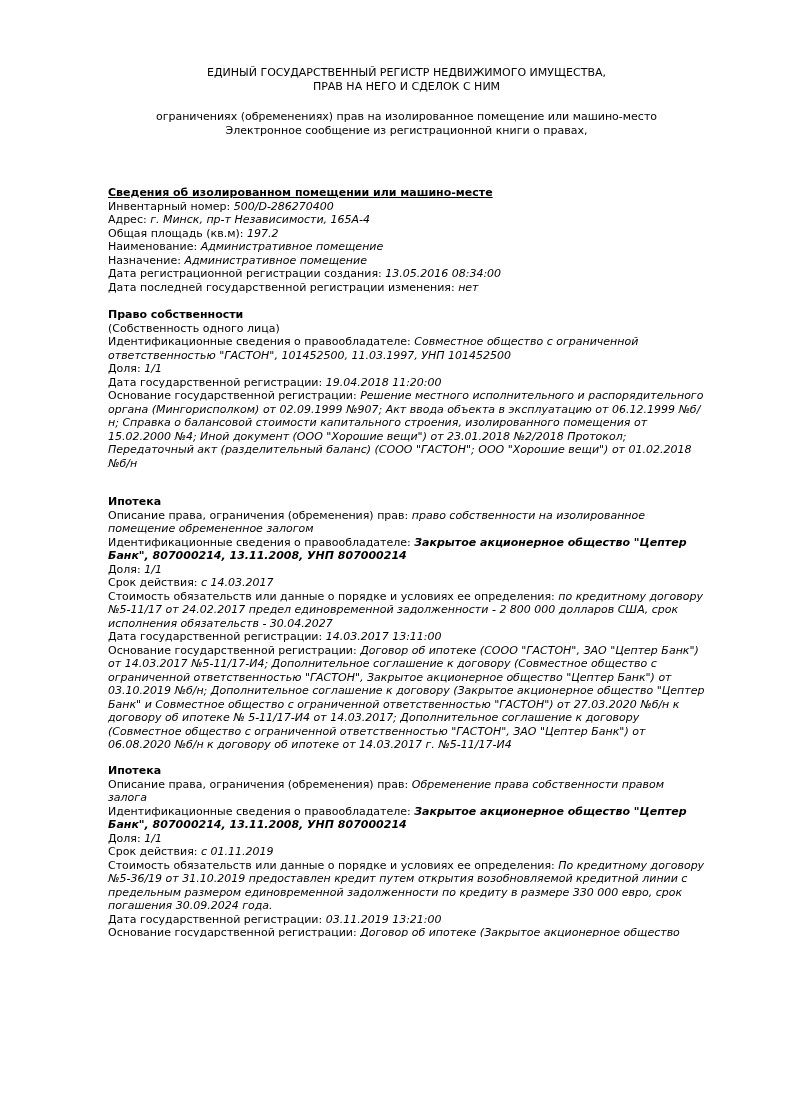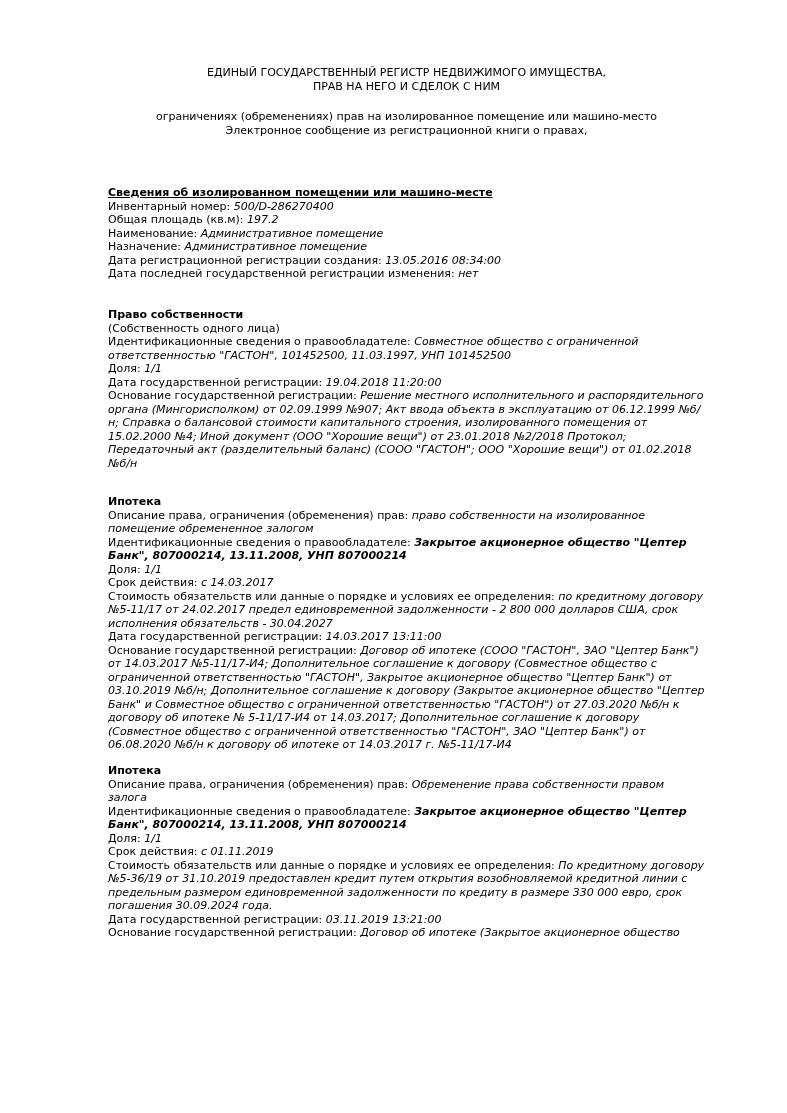--- a/index.html
+++ b/index.html
@@ -53,20 +53,21 @@
   </div>
 
   <div class="header header-subtitle">
     <p>ограничениях (обременениях) прав на изолированное помещение или машино-место</p>
     <p>Электронное сообщение из регистрационной книги о правах,</p>
   </div>
 
   <div class="section sec-property">
     <p class="heading underlined">Сведения об изолированном помещении или машино-месте</p>
     <p><span class="lbl">Инвентарный номер: </span><span class="val">500/D-286270400</span></p>
+    <p><span class="lbl">Адрес: </span><span class="val">г. Минск, пр-т Независимости, 165А-4</span></p>
     <p><span class="lbl">Общая площадь (кв.м): </span><span class="val">197.2</span></p>
     <p><span class="lbl">Наименование: </span><span class="val">Административное помещение</span></p>
     <p><span class="lbl">Назначение: </span><span class="val">Административное помещение</span></p>
     <p><span class="lbl">Дата регистрационной регистрации создания: </span><span class="val">13.05.2016 08:34:00</span></p>
     <p><span class="lbl">Дата последней государственной регистрации изменения: </span><span class="val">нет</span></p>
   </div>
 
   <div class="section sec-ownership">
     <p class="heading">Право собственности</p>
     <p>(Собственность одного лица)</p>

